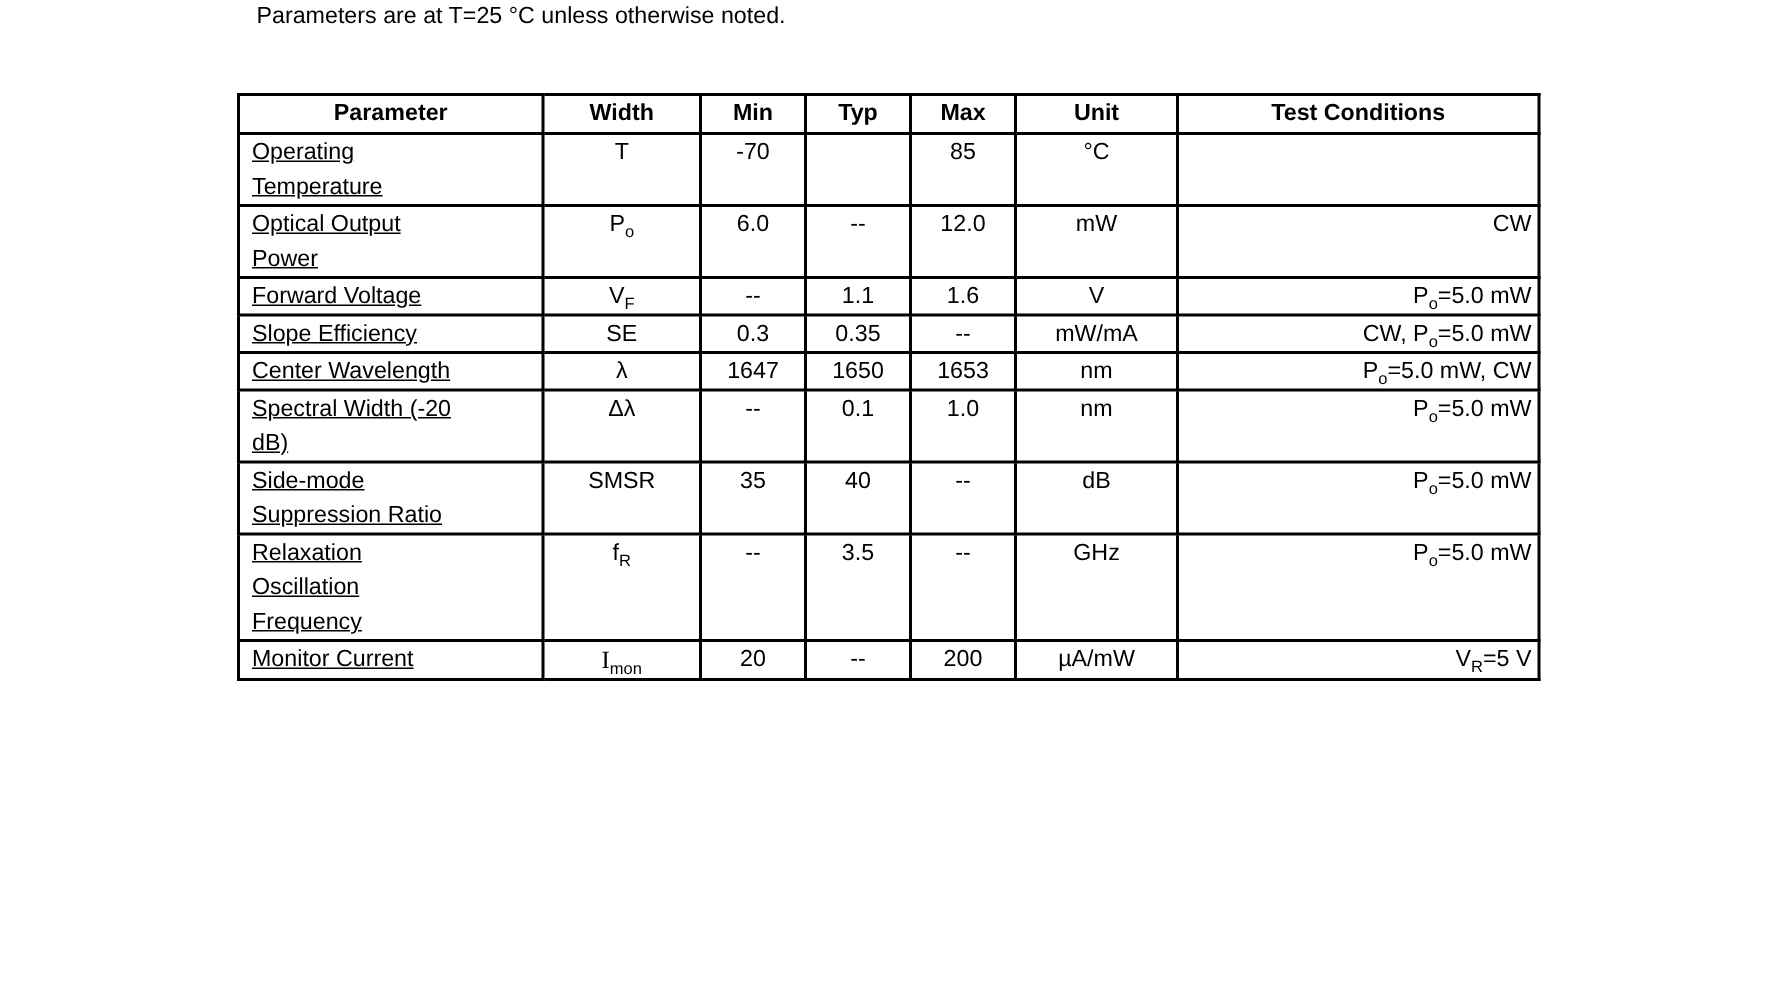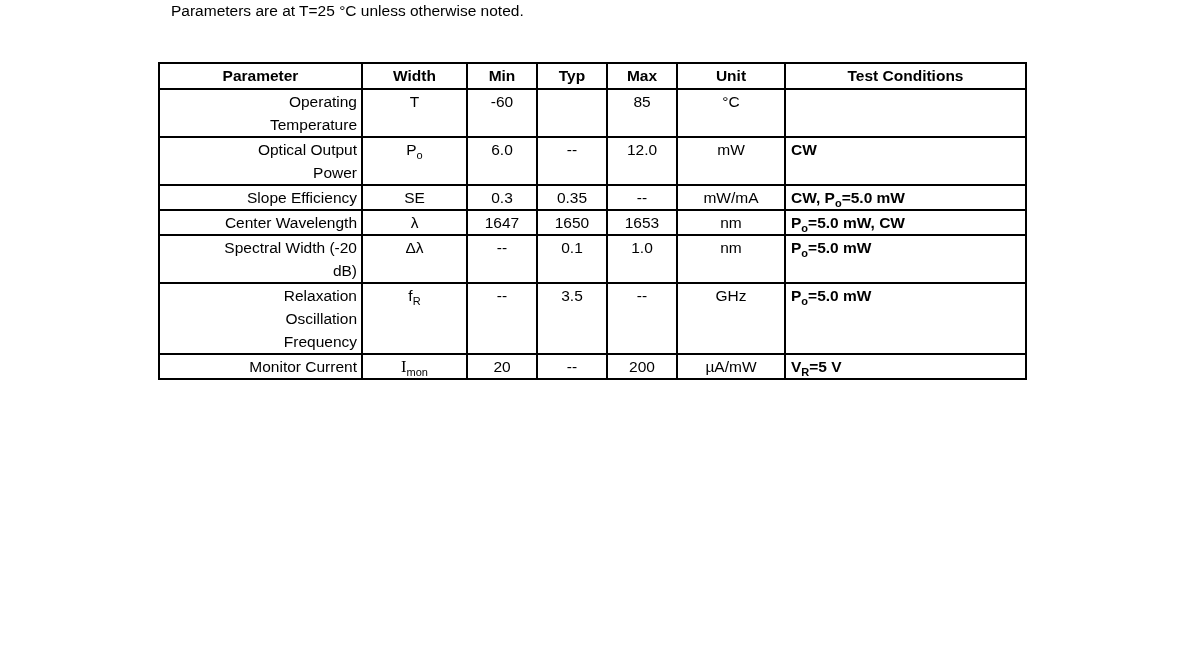--- a/index.html
+++ b/index.html
@@ -36,25 +36,25 @@
     white-space: pre-line;
     padding: 0 4px;
     overflow: hidden;
   }
   .spec-table th {
     font-weight: bold;
     text-align: center;
     line-height: 22px;
     padding: 1px 2px;
   }
-  td.col-parameter  { text-align: right;  padding-left: 8px; }
+  td.col-parameter  { text-align: left;  padding-left: 8px; text-decoration: underline; }
   td.col-symbol,
   td.col-min, td.col-typ, td.col-max,
   td.col-unit       { text-align: center; }
-  td.col-conditions { text-align: left;  padding-left: 5px; font-weight: bold; }
+  td.col-conditions { text-align: right;  padding-left: 5px; }
   sub { font-size: 11px; line-height: 0; }
   .serif { font-family: "Liberation Serif", serif; font-size: 16.5px; }
 </style>
 </head>
 <body>
 
 <div class="page">
   <div class="note">Parameters are at T=25 °C unless otherwise noted.</div>
   <table class="spec-table">
     <colgroup>
@@ -75,35 +75,44 @@
           <th>Max</th>
           <th>Unit</th>
           <th>Test Conditions</th>
         </tr>
     </thead>
     <tbody id="table-body">
         <tr>
           <td class="col-parameter">Operating
 Temperature</td>
           <td class="col-symbol">T</td>
-          <td class="col-min">-60</td>
+          <td class="col-min">-70</td>
           <td class="col-typ"></td>
           <td class="col-max">85</td>
           <td class="col-unit">°C</td>
           <td class="col-conditions"></td>
         </tr>
         <tr>
           <td class="col-parameter">Optical Output
 Power</td>
           <td class="col-symbol">P<sub>o</sub></td>
           <td class="col-min">6.0</td>
           <td class="col-typ">--</td>
           <td class="col-max">12.0</td>
           <td class="col-unit">mW</td>
           <td class="col-conditions">CW</td>
+        </tr>
+        <tr>
+          <td class="col-parameter">Forward Voltage</td>
+          <td class="col-symbol">V<sub>F</sub></td>
+          <td class="col-min">--</td>
+          <td class="col-typ">1.1</td>
+          <td class="col-max">1.6</td>
+          <td class="col-unit">V</td>
+          <td class="col-conditions">P<sub>o</sub>=5.0 mW</td>
         </tr>
         <tr>
           <td class="col-parameter">Slope Efficiency</td>
           <td class="col-symbol">SE</td>
           <td class="col-min">0.3</td>
           <td class="col-typ">0.35</td>
           <td class="col-max">--</td>
           <td class="col-unit">mW/mA</td>
           <td class="col-conditions">CW, P<sub>o</sub>=5.0 mW</td>
         </tr>
@@ -120,20 +129,30 @@
           <td class="col-parameter">Spectral Width (-20
 dB)</td>
           <td class="col-symbol">Δλ</td>
           <td class="col-min">--</td>
           <td class="col-typ">0.1</td>
           <td class="col-max">1.0</td>
           <td class="col-unit">nm</td>
           <td class="col-conditions">P<sub>o</sub>=5.0 mW</td>
         </tr>
         <tr>
+          <td class="col-parameter">Side-mode
+Suppression Ratio</td>
+          <td class="col-symbol">SMSR</td>
+          <td class="col-min">35</td>
+          <td class="col-typ">40</td>
+          <td class="col-max">--</td>
+          <td class="col-unit">dB</td>
+          <td class="col-conditions">P<sub>o</sub>=5.0 mW</td>
+        </tr>
+        <tr>
           <td class="col-parameter">Relaxation
 Oscillation
 Frequency</td>
           <td class="col-symbol">f<sub>R</sub></td>
           <td class="col-min">--</td>
           <td class="col-typ">3.5</td>
           <td class="col-max">--</td>
           <td class="col-unit">GHz</td>
           <td class="col-conditions">P<sub>o</sub>=5.0 mW</td>
         </tr>

